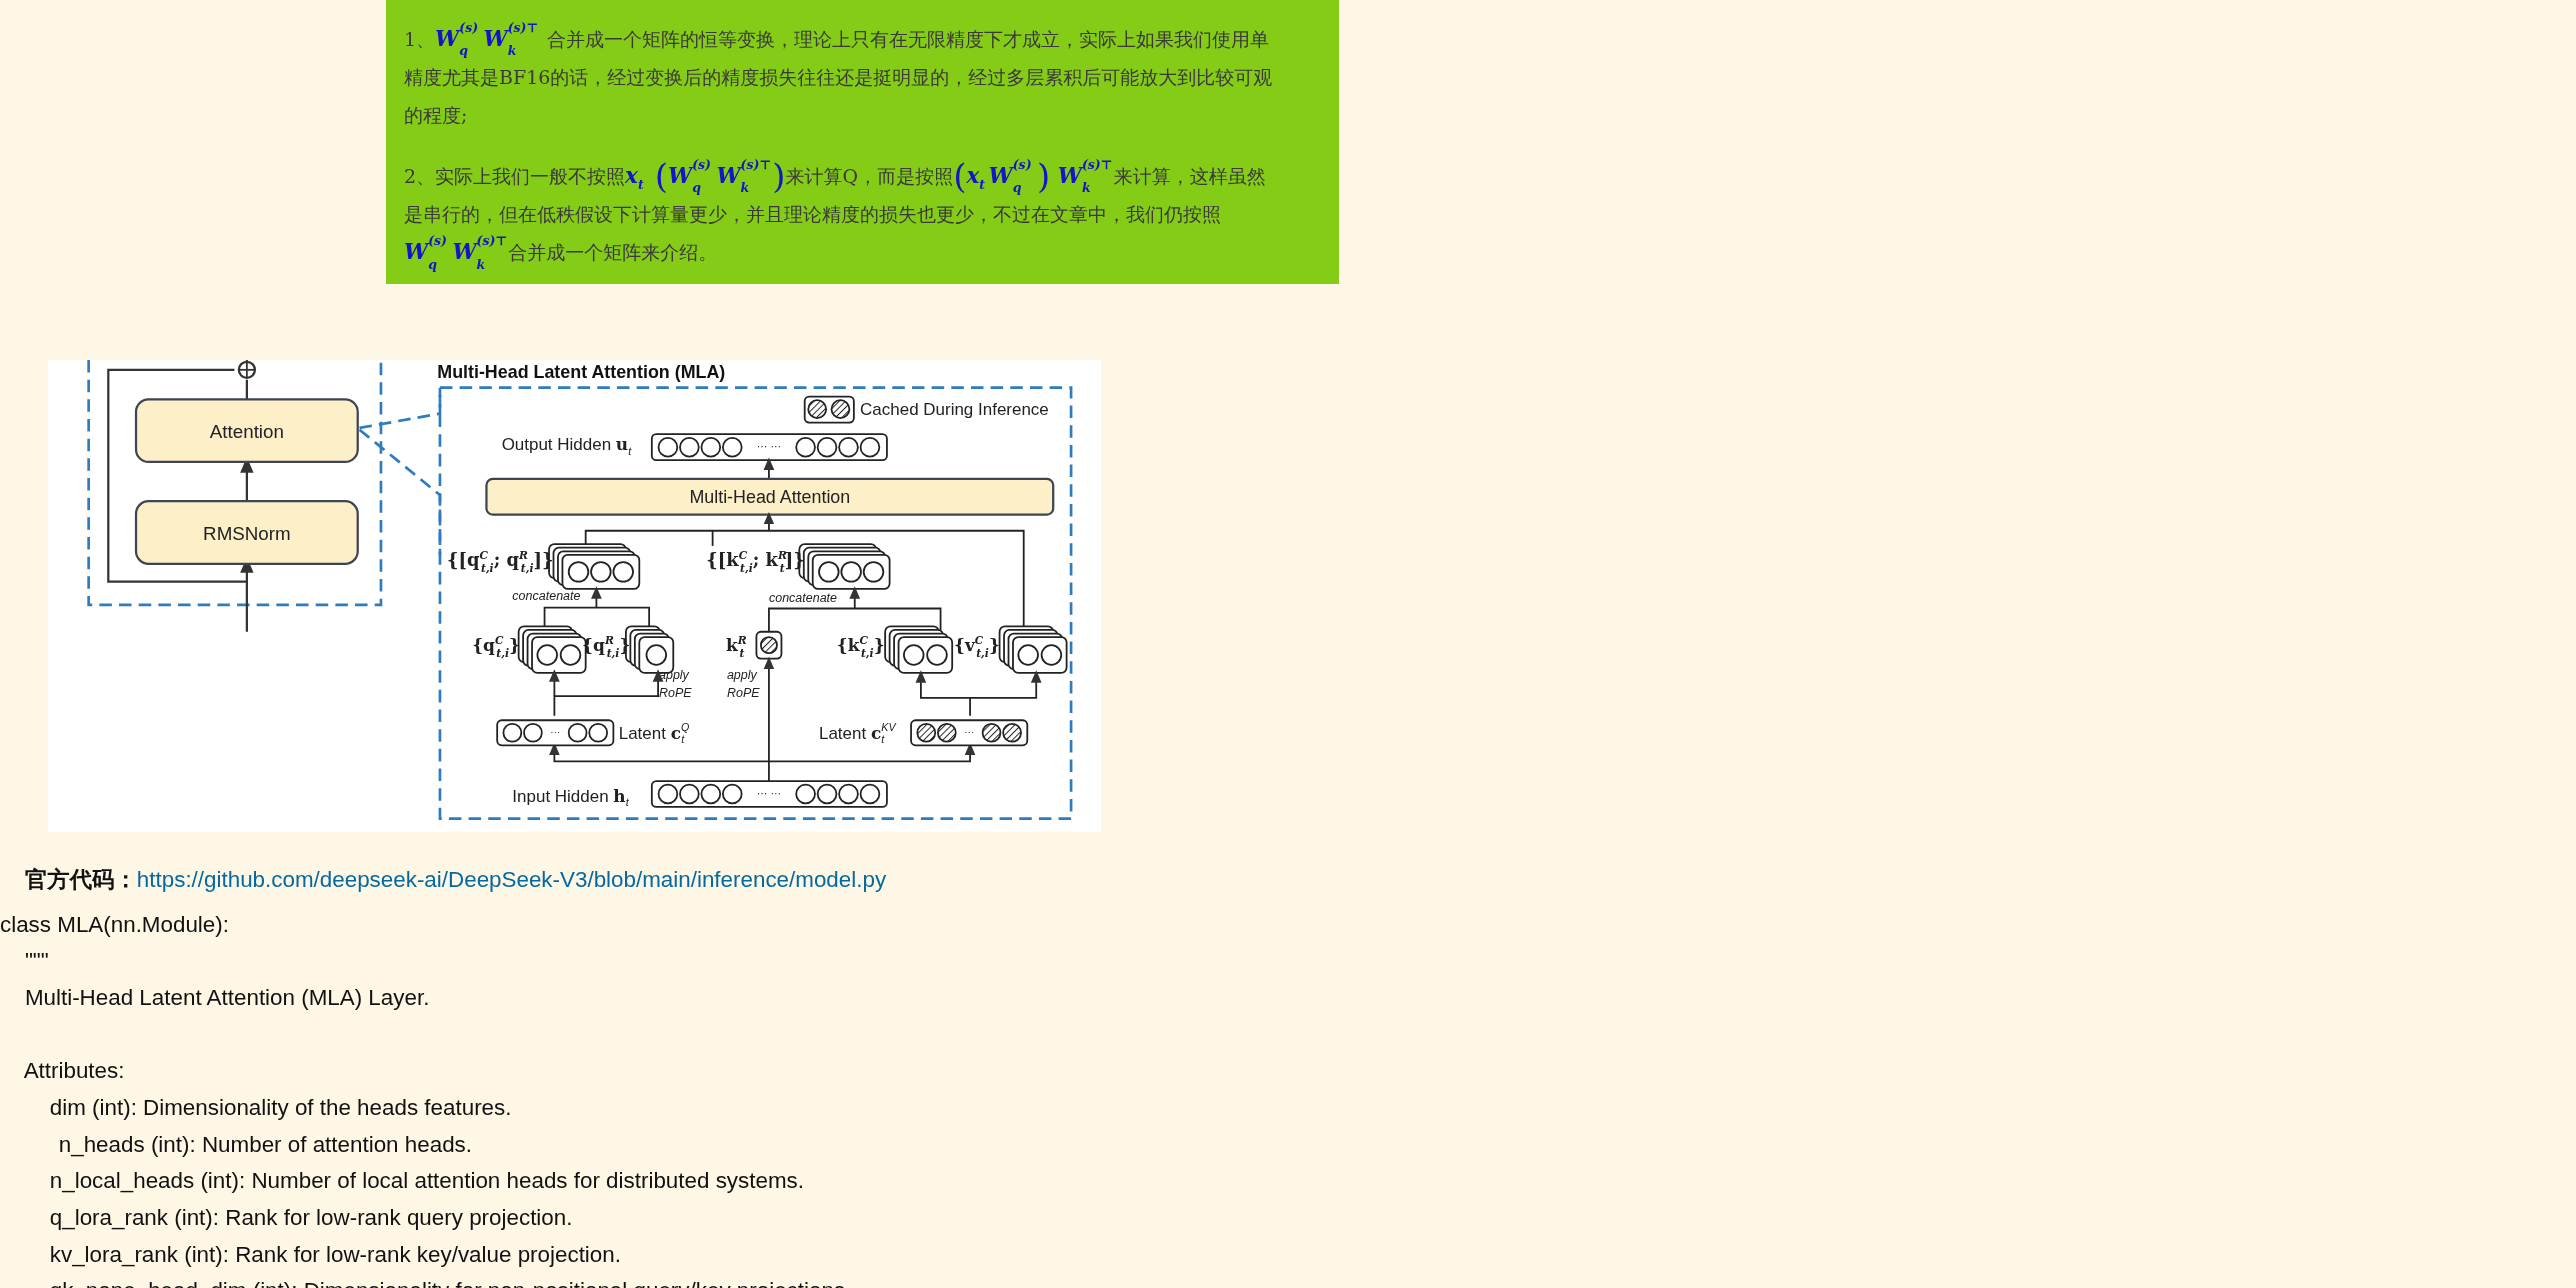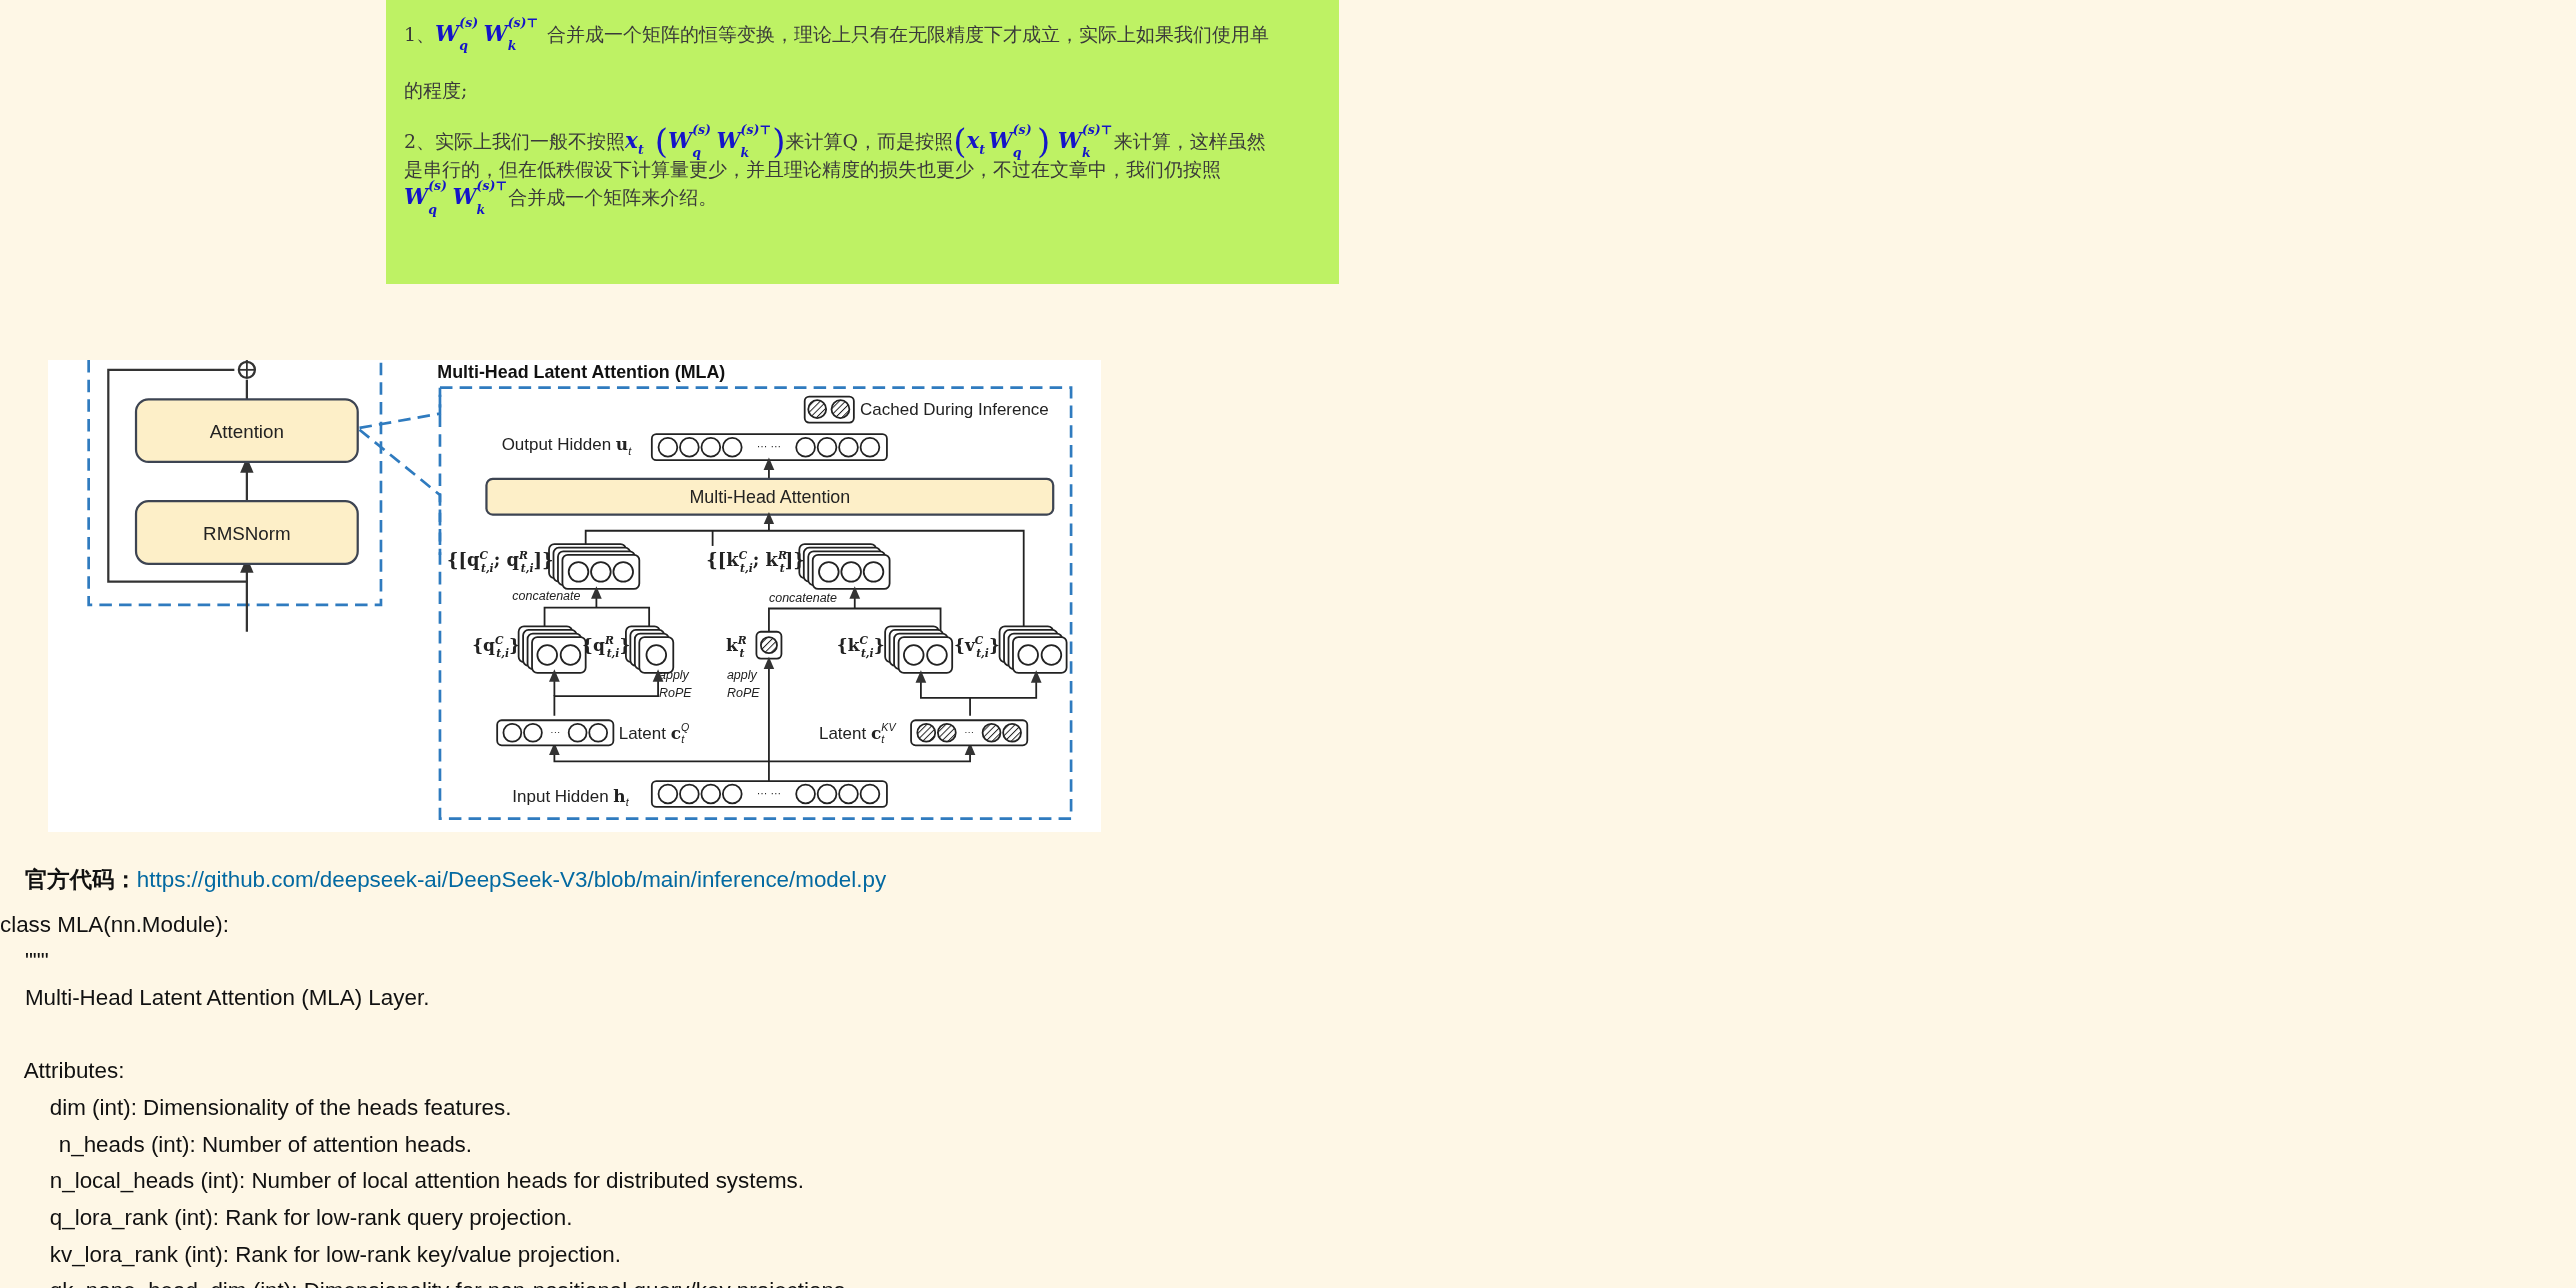--- a/index.html
+++ b/index.html
@@ -3,22 +3,22 @@
 <meta charset="utf-8">
 <style>
   html, body { margin:0; padding:0; }
   body {
     width:2576px; height:1288px; overflow:hidden; position:relative;
     background:#fef7e6;
     font-family:"Liberation Sans", sans-serif;
   }
   .note-box {
     position:absolute; left:386px; top:0; width:953px; height:284px;
-    background:#bef264; box-sizing:border-box; padding:19.7px 18px 0 18px;
-    color:#3a3a3a; font-family:"DejaVu Serif", serif; font-size:19px; line-height:28px;
+    background:#84cc16; box-sizing:border-box; padding:19.7px 18px 0 18px;
+    color:#3a3a3a; font-family:"DejaVu Serif", serif; font-size:19px; line-height:38px;
   }
   .note-box p { margin:0 0 7.2px 0; }
   .m { color:#1515c8; font-family:"DejaVu Serif", serif; font-weight:bold; font-style:italic; font-size:21.5px; }
   .paren { color:#1515c8; font-size:34px; font-weight:normal; font-style:normal; vertical-align:-5.4px; }
   .mw { display:inline-block; position:relative; margin-right:1.8px; }
   .mw .sp { position:absolute; left:100%; top:-10.7px; font-size:12.5px; font-style:italic; }
   .mw .sb { position:absolute; left:100%; top:12.5px; font-size:12.5px; font-style:italic; }
   .diagram {
     position:absolute; left:48px; top:360px; width:1053px; height:472px; background:#ffffff;
   }
@@ -29,21 +29,21 @@
   .line { position:absolute; left:0; white-space:pre; }
   .code-link-label { font-weight:bold; }
   .code-link { color:#0369a1; text-decoration:none; }
 </style>
 </head>
 <body>
 
 <div class="note-box">
   <p>
     <span>1、</span><span class="m"><span class="mw">W<span class="sp">(s)</span><span class="sb">q</span></span>&nbsp;&nbsp;&nbsp;<span class="mw">W<span class="sp">(s)⊤</span><span class="sb">k</span></span>&nbsp;&nbsp;&nbsp;&nbsp;&nbsp;</span><span>合并成一个矩阵的恒等变换，理论上只有在无限精度下才成立，实际上如果我们使用单</span><br>
-    <br>
+    <span>精度尤其是BF16的话，经过变换后的精度损失往往还是挺明显的，经过多层累积后可能放大到比较可观</span><br>
     <span>的程度;</span>
   </p>
   <p style="margin-top:23px;">
     <span>2、实际上我们一般不按照</span><span class="m"><span class="mw">x<span class="sb" style="top:9px">t</span></span>&nbsp;&nbsp;<span class="paren">(</span><span class="mw">W<span class="sp">(s)</span><span class="sb">q</span></span>&nbsp;&nbsp;&nbsp;<span class="mw">W<span class="sp">(s)⊤</span><span class="sb">k</span></span>&nbsp;&nbsp;&nbsp;&nbsp;<span class="paren">)</span></span><span>来计算Q，而是按照</span><span class="m"><span class="paren">(</span><span class="mw">x<span class="sb" style="top:9px">t</span></span>&nbsp;<span class="mw">W<span class="sp">(s)</span><span class="sb">q</span></span>&nbsp;&nbsp;&nbsp;<span class="paren">)</span>&nbsp;<span class="mw">W<span class="sp">(s)⊤</span><span class="sb">k</span></span>&nbsp;&nbsp;&nbsp;&nbsp;</span><span>来计算，这样虽然</span><br>
     <span>是串行的，但在低秩假设下计算量更少，并且理论精度的损失也更少，不过在文章中，我们仍按照</span><br>
     <span class="m"><span class="mw">W<span class="sp">(s)</span><span class="sb">q</span></span>&nbsp;&nbsp;&nbsp;<span class="mw">W<span class="sp">(s)⊤</span><span class="sb">k</span></span>&nbsp;&nbsp;&nbsp;&nbsp;</span><span>合并成一个矩阵来介绍。</span>
   </p>
 </div>
 
 <div class="diagram">

